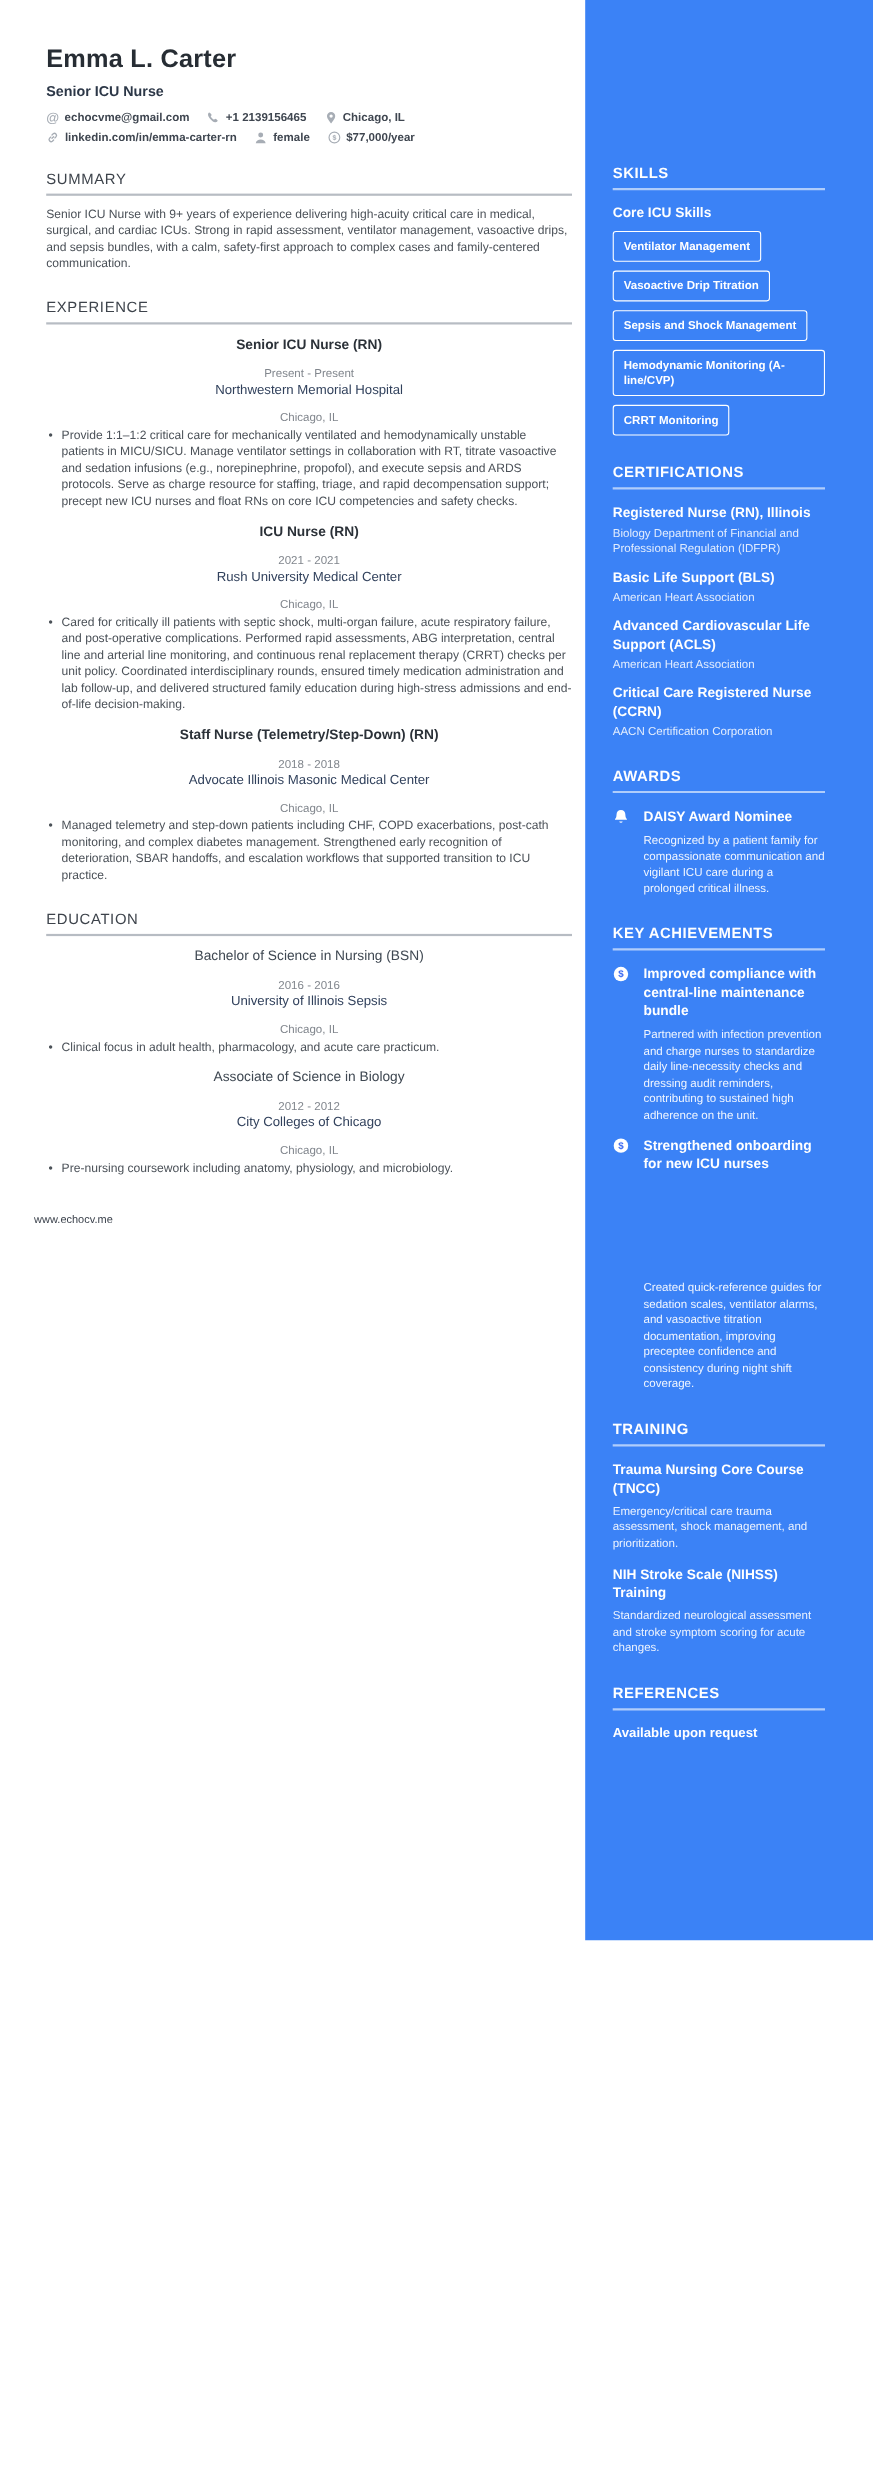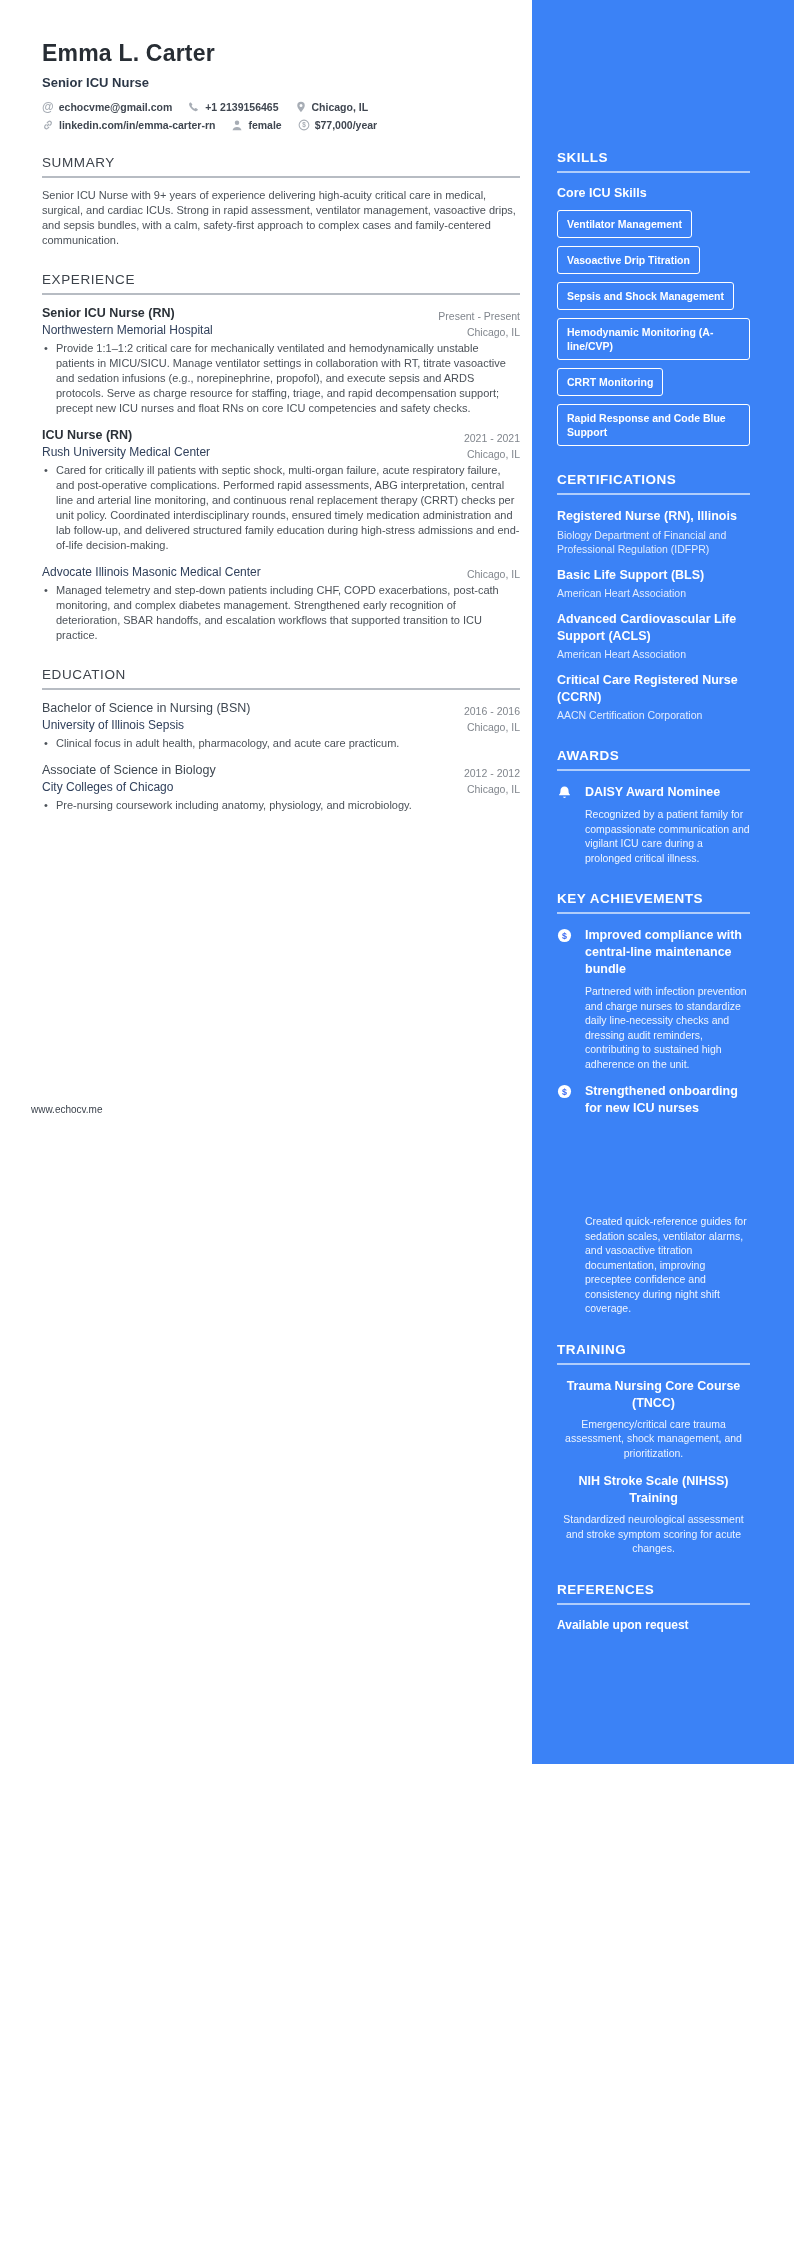--- a/index.html
+++ b/index.html
@@ -17,21 +17,21 @@
   .c-item .ic { color: #a7adb5; display: inline-flex; }
   .c-item .ic svg { width: 12px; height: 12px; }
   .c-item .at { color:#a7adb5; font-size: 12px; font-weight: bold; }
 
   .sec { margin-top: 24px; }
   .sec-h { font-size: 13.5px; font-weight: 500; letter-spacing: .6px; color: #3d434b;
            padding-bottom: 6px; border-bottom: 2px solid #b7bcc3; margin-bottom: 10px; }
   .body-t { font-size: 11px; line-height: 15px; color: #4b5158; }
 
   .job { margin-bottom: 11px; }
-  .jrow { display: flex; justify-content: space-between; align-items: flex-end; gap: 12px; }
+  .jrow { display: flex; justify-content: space-between; align-items: center; gap: 12px; flex-direction: column; }
   .j-title { font-size: 12.5px; font-weight: bold; color: #2b3138; line-height: 17px; }
   .j-degree { font-size: 12.5px; font-weight: normal; color: #3f4852; line-height: 17px; }
   .j-date { font-size: 10.5px; color: #81868d; white-space: nowrap; }
   .j-co { font-size: 12px; font-weight: 500; color: #31415c; line-height: 16px; }
   .j-loc { font-size: 10.5px; color: #81868d; white-space: nowrap; }
   .bullets { list-style: none; margin-top: 3px; }
   .bullets li { position: relative; padding-left: 14px; font-size: 11px; line-height: 15px; color: #4b5158; }
   .bullets li::before { content: "•"; position: absolute; left: 2px; color: #4b5158; }
 
   .footer-url { position: absolute; left: 31px; font-size: 10px; color: #3a414b; }
@@ -51,21 +51,21 @@
   .cert { margin-bottom: 11px; }
   .cert-t { font-size: 12.5px; font-weight: bold; line-height: 16.5px; }
   .cert-i { font-size: 10.5px; line-height: 14px; color: rgba(255,255,255,.85); margin-top: 3px; }
   .ico-item { display: flex; gap: 13px; margin-bottom: 12px; }
   .ico-col { flex: 0 0 15px; padding-top: 1px; }
   .ico-col svg { width: 15px; height: 15px; }
   .ico-body { flex: 1; }
   .ico-t { font-size: 12.5px; font-weight: bold; line-height: 17px; }
   .ico-d { font-size: 10.5px; line-height: 14.5px; color: rgba(255,255,255,.92); margin-top: 6px; }
   .page-gap { margin-top: 97px; }
-  .train { margin-bottom: 13px; text-align: center; }
+  .train { margin-bottom: 13px; }
   .train-t { font-size: 12.5px; font-weight: bold; line-height: 17px; margin-bottom: 5px; }
   .train-d { font-size: 10.5px; line-height: 14.5px; color: rgba(255,255,255,.9); }
   .refs-t { font-size: 12px; font-weight: bold; }
 </style>
 </head>
 <body>
 
 <div class="page">
 
   <div class="main">
@@ -159,20 +159,24 @@
         <div class="jrow">
           <span class="j-co">Rush University Medical Center</span>
           <span class="j-loc">Chicago, IL</span>
         </div>
         <ul class="bullets">
             <li>Cared for critically ill patients with septic shock, multi-organ failure, acute respiratory failure, and post-operative complications. Performed rapid assessments, ABG interpretation, central line and arterial line monitoring, and continuous renal replacement therapy (CRRT) checks per unit policy. Coordinated interdisciplinary rounds, ensured timely medication administration and lab follow-up, and delivered structured family education during high-stress admissions and end-of-life decision-making.</li>
           </ul>
       </div>
 
       <div class="job">
+        <div class="jrow">
+          <span class="j-title">Staff Nurse (Telemetry/Step-Down) (RN)</span>
+          <span class="j-date">2018 - 2018</span>
+        </div>
         <div class="jrow">
           <span class="j-co">Advocate Illinois Masonic Medical Center</span>
           <span class="j-loc">Chicago, IL</span>
         </div>
         <ul class="bullets">
             <li>Managed telemetry and step-down patients including CHF, COPD exacerbations, post-cath monitoring, and complex diabetes management. Strengthened early recognition of deterioration, SBAR handoffs, and escalation workflows that supported transition to ICU practice.</li>
           </ul>
       </div>
     </div>
 
@@ -215,21 +219,20 @@
   <aside class="sidebar">
 
     <section class="s-sec">
       <div class="s-h">SKILLS</div>
       <div class="s-sub">Core ICU Skills</div>
       <div class="tag-row"><span class="tag">Ventilator Management</span></div>
       <div class="tag-row"><span class="tag">Vasoactive Drip Titration</span></div>
       <div class="tag-row"><span class="tag">Sepsis and Shock Management</span></div>
       <div class="tag-row"><span class="tag">Hemodynamic Monitoring (A-line/CVP)</span></div>
       <div class="tag-row"><span class="tag">CRRT Monitoring</span></div>
-      <div class="tag-row"><span class="tag">Rapid Response and Code Blue Support</span></div>
     </section>
 
     <section class="s-sec">
       <div class="s-h">CERTIFICATIONS</div>
       <div class="cert">
         <div class="cert-t">Registered Nurse (RN), Illinois</div>
         <div class="cert-i">Biology Department of Financial and Professional Regulation (IDFPR)</div>
       </div>
       <div class="cert">
         <div class="cert-t">Basic Life Support (BLS)</div>

